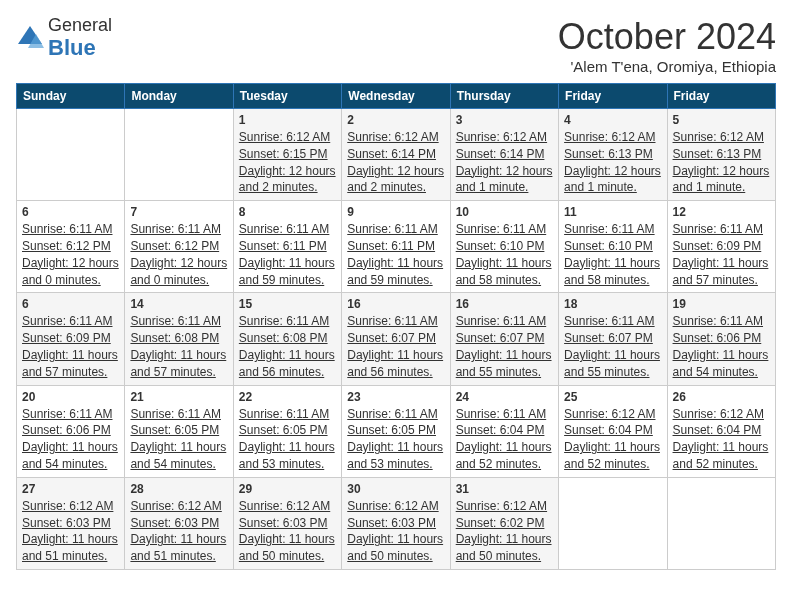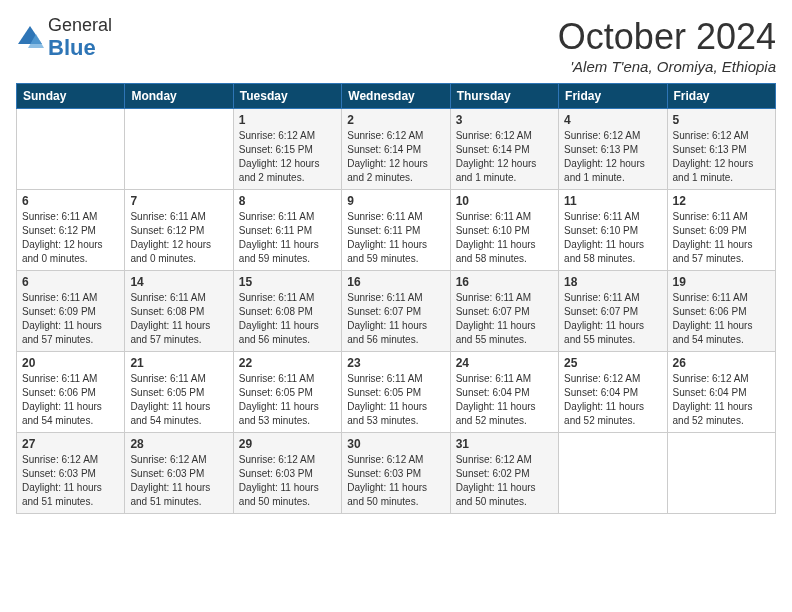--- a/index.html
+++ b/index.html
@@ -45,21 +45,20 @@
       margin-left: 17px;
     }
     .month-title {
       font-size: 36px;
       font-weight: 300;
       color: #333;
     }
     .location {
       font-size: 15px;
       color: #333;
-      font-style: italic;
       text-align: right;
     }
     table {
       width: 100%;
       border-collapse: collapse;
       font-size: 10.5px;
     }
     thead tr th {
       background: #0c4a6e;
       color: #fff;
@@ -81,23 +80,24 @@
       background: #f5f5f5;
     }
     .day-num {
       font-weight: bold;
       font-size: 12px;
       color: #333;
       display: block;
       margin-bottom: 2px;
     }
     .day-info {
-      font-size: 10px;
+      font-size: 12px;
       color: #333;
       line-height: 1.4;
+      text-decoration: underline;
     }
     .empty-cell {
       background: #fff !important;
     }
   </style>
 </head>
 <body>
 
 <div class="header">
   <div class="logo">

